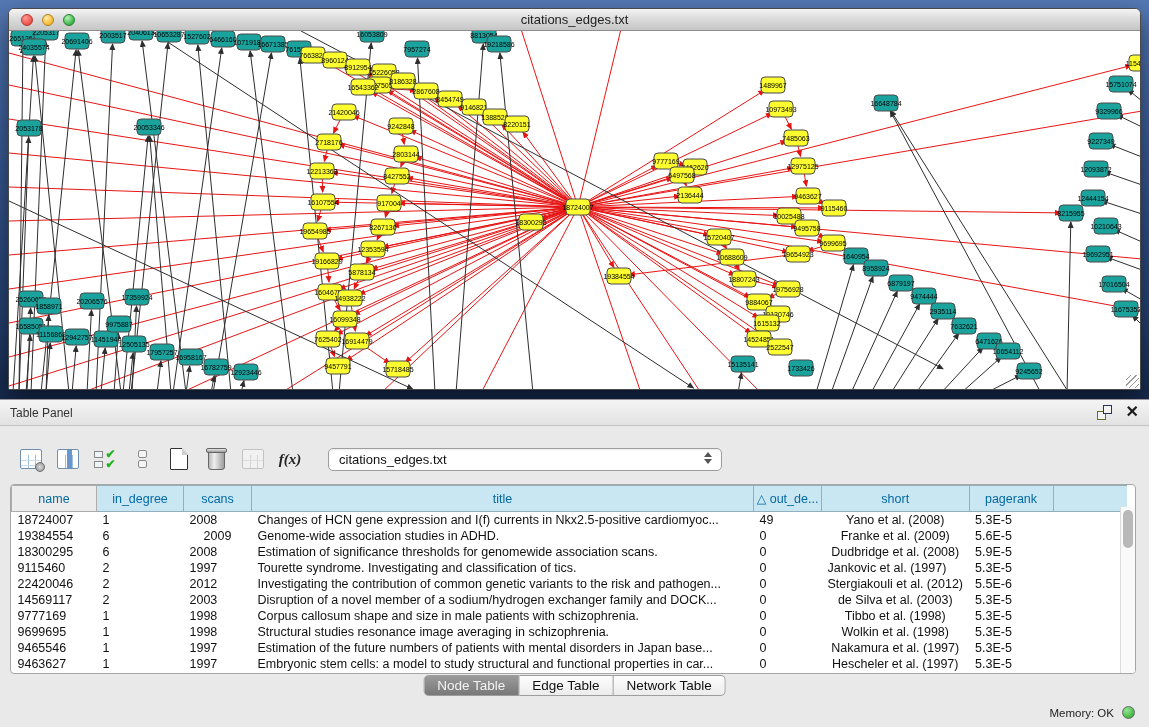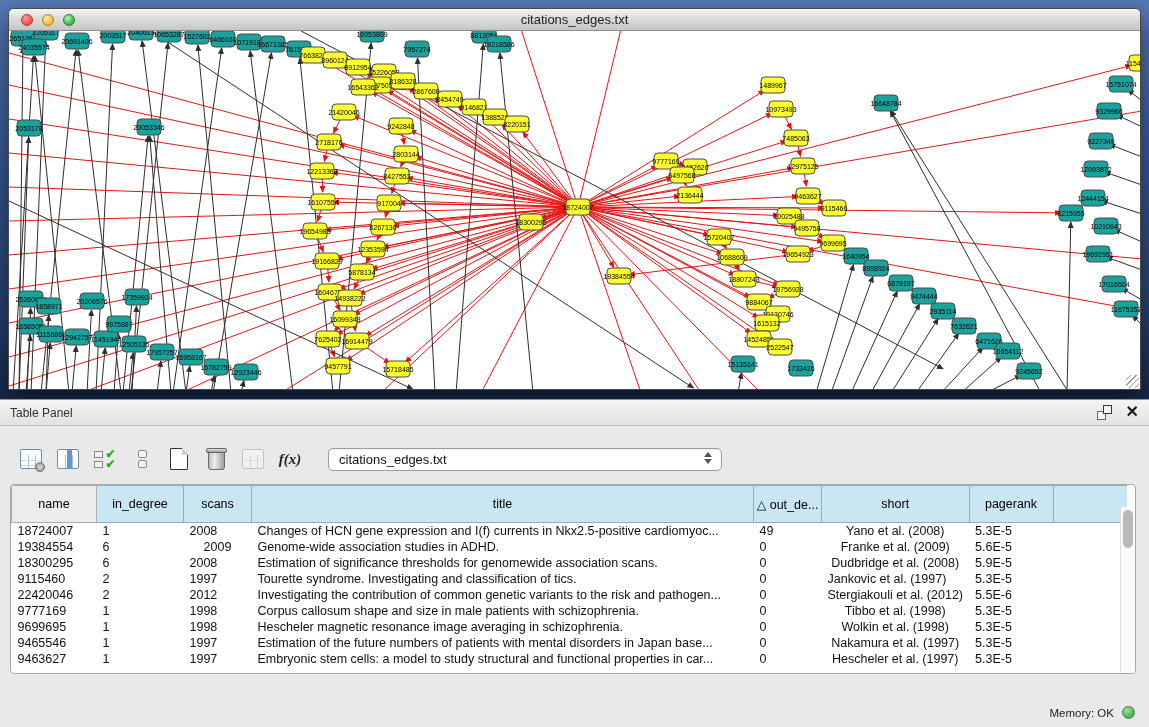--- a/index.html
+++ b/index.html
@@ -68,22 +68,22 @@
   }
   .stepper { position: absolute; right: 8px; top: 3px; width: 9px; display: flex; flex-direction: column; gap: 2px; }
   .stepper .up    { width: 0; height: 0; border-left: 4px solid transparent; border-right: 4px solid transparent; border-bottom: 5px solid #555; }
   .stepper .down  { width: 0; height: 0; border-left: 4px solid transparent; border-right: 4px solid transparent; border-top: 5px solid #555; }
   .table-box {
     position: absolute; left: 10px; top: 84px; width: 1126px; height: 190px;
     border: 1px solid #a6a6a6; border-radius: 4px; background: #fff; overflow: hidden;
   }
   table.grid { border-collapse: collapse; table-layout: fixed; }
   table.grid th {
-    height: 37px; background: #c9e6f3; border: 1px solid #93aebc;
-    font-size: 12.5px; font-weight: normal; color: #000000; text-align: center; overflow: hidden; white-space: nowrap;
+    height: 26px; background: #c9e6f3; border: 1px solid #93aebc;
+    font-size: 12.5px; font-weight: normal; color: #0369a1; text-align: center; overflow: hidden; white-space: nowrap;
   }
   table.grid th.first { background: #ececec; border-color: #adadad; }
   table.grid th.filler { background: #c9e6f3; border-right: none; }
   table.grid td {
     height: 16px; font-size: 12.5px; color: #111; padding: 0 6px;
     white-space: nowrap; overflow: hidden;
   }
   .vscroll {
     position: absolute; right: 0; top: 22px; bottom: 0; width: 15px;
     background: #fafafa; border-left: 1px solid #dcdcdc;
@@ -917,34 +917,44 @@
             <td style="text-align: left;">22420046</td>
             <td style="text-align: left;">2</td>
             <td style="text-align: left;">2012</td>
             <td style="text-align: left; margin-left: 24px;">Investigating the contribution of common genetic variants to the risk and pathogen...</td>
             <td style="text-align: left;">0</td>
             <td style="text-align: center;">Stergiakouli et al. (2012)</td>
             <td style="text-align: left;">5.5E-6</td>
             <td></td>
           </tr>
           <tr>
+            <td style="text-align: left;">14569117</td>
+            <td style="text-align: left;">2</td>
+            <td style="text-align: left;">2003</td>
+            <td style="text-align: left;">Disruption of a novel member of a sodium/hydrogen exchanger family and DOCK...</td>
+            <td style="text-align: left;">0</td>
+            <td style="text-align: center;">de Silva et al. (2003)</td>
+            <td style="text-align: left;">5.3E-5</td>
+            <td></td>
+          </tr>
+          <tr>
             <td style="text-align: left;">9777169</td>
             <td style="text-align: left;">1</td>
             <td style="text-align: left;">1998</td>
             <td style="text-align: left;">Corpus callosum shape and size in male patients with schizophrenia.</td>
             <td style="text-align: left;">0</td>
             <td style="text-align: center;">Tibbo et al. (1998)</td>
             <td style="text-align: left;">5.3E-5</td>
             <td></td>
           </tr>
           <tr>
             <td style="text-align: left;">9699695</td>
             <td style="text-align: left;">1</td>
             <td style="text-align: left;">1998</td>
-            <td style="text-align: left;">Hescheler magnetic resonance image averaging in schizophrenia.</td>
+            <td style="text-align: left;">Structural studies resonance image averaging in schizophrenia.</td>
             <td style="text-align: left;">0</td>
             <td style="text-align: center;">Wolkin et al. (1998)</td>
             <td style="text-align: left;">5.3E-5</td>
             <td></td>
           </tr>
           <tr>
             <td style="text-align: left;">9465546</td>
             <td style="text-align: left;">1</td>
             <td style="text-align: left;">1997</td>
             <td style="text-align: left;">Estimation of the future numbers of patients with mental disorders in Japan base...</td>
@@ -963,18 +973,23 @@
             <td style="text-align: left;">5.3E-5</td>
             <td></td>
           </tr>
         </tbody>
     </table>
     <div class="vscroll">
         <div class="vthumb"></div>
       </div>
   </div>
 
+  <div class="tabs-bar" id="tabs-bar">
+      <div class="seg active">Node Table</div>
+      <div class="seg">Edge Table</div>
+      <div class="seg">Network Table</div>
+    </div>
 
   <div class="statusbar">
     <span class="txt">Memory: OK</span>
     <span class="status-dot"></span>
   </div>
 </div>
 
 </body></html>

